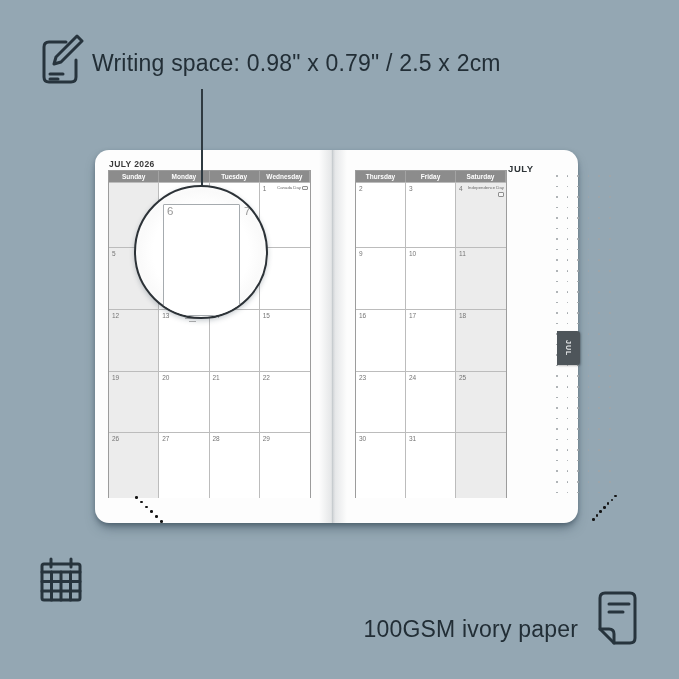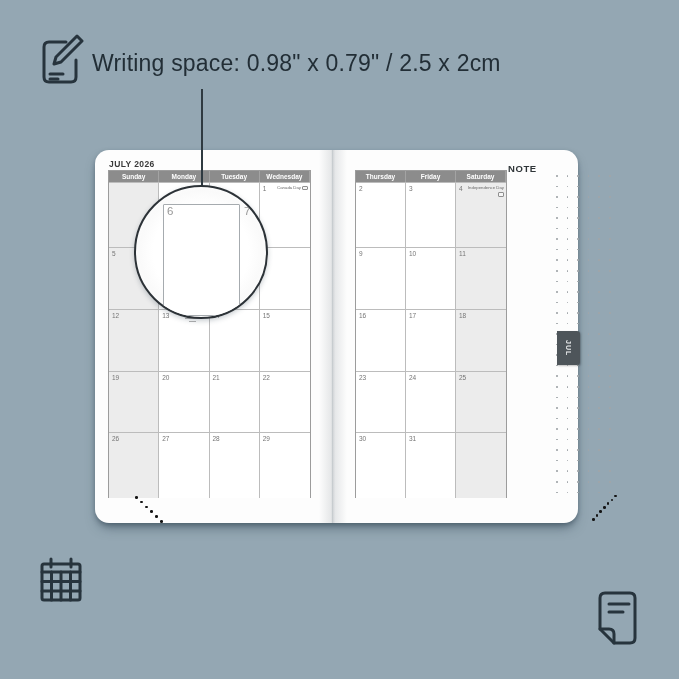--- a/index.html
+++ b/index.html
@@ -201,21 +201,21 @@
         </div>
         <div class="cell">
           <span class="daynum">30</span>
         </div>
         <div class="cell">
           <span class="daynum">31</span>
         </div>
         <div class="cell shaded lastcol"></div>
       </div>
 
-    <div class="abs" id="note-label">NOTE</div>
+    <div class="abs" id="note-label">JULY</div>
     <div class="abs" id="note-dots">
         <div class="griddot" style="left: 417px; top: 25px;"></div>
         <div class="griddot" style="left: 427.6px; top: 25px;"></div>
         <div class="griddot" style="left: 438.2px; top: 25px;"></div>
         <div class="griddot" style="left: 448.8px; top: 25px;"></div>
         <div class="griddot" style="left: 459.4px; top: 25px;"></div>
         <div class="griddot" style="left: 470px; top: 25px;"></div>
         <div class="griddot" style="left: 417px; top: 35.55px;"></div>
         <div class="griddot" style="left: 427.6px; top: 35.55px;"></div>
         <div class="griddot" style="left: 438.2px; top: 35.55px;"></div>
@@ -435,20 +435,21 @@
   <div class="abs anno-icon" style="left:38px;top:556px;">
     <svg width="46" height="46" viewBox="0 0 46 46">
       <rect class="ink" x="4" y="8" width="38" height="36" rx="2"></rect>
       <path class="ink" d="M4 16 h38"></path>
       <path class="ink" d="M13 3 v8 M33 3 v8"></path>
       <path class="ink" d="M13.5 16 v28 M23 16 v28 M32.5 16 v28"></path>
       <path class="ink" d="M4 25.5 h38 M4 35 h38"></path>
     </svg>
   </div>
 
+  <div class="abs caption" id="paper-caption">100GSM ivory paper</div>
   <div class="abs anno-icon" style="left:596px;top:591px;">
     <svg width="42" height="54" viewBox="0 0 42 54">
       <path class="ink" d="M9 2 h25 q5 0 5 5 v40 q0 5 -5 5 H18 L4 38 V7 q0 -5 5 -5 z"></path>
       <path class="ink" d="M18 52 v-9 q0 -5 -5 -5 H4"></path>
       <path class="ink" d="M13 13 h20 M13 21 h14"></path>
     </svg>
   </div>
 
 </div>
 

